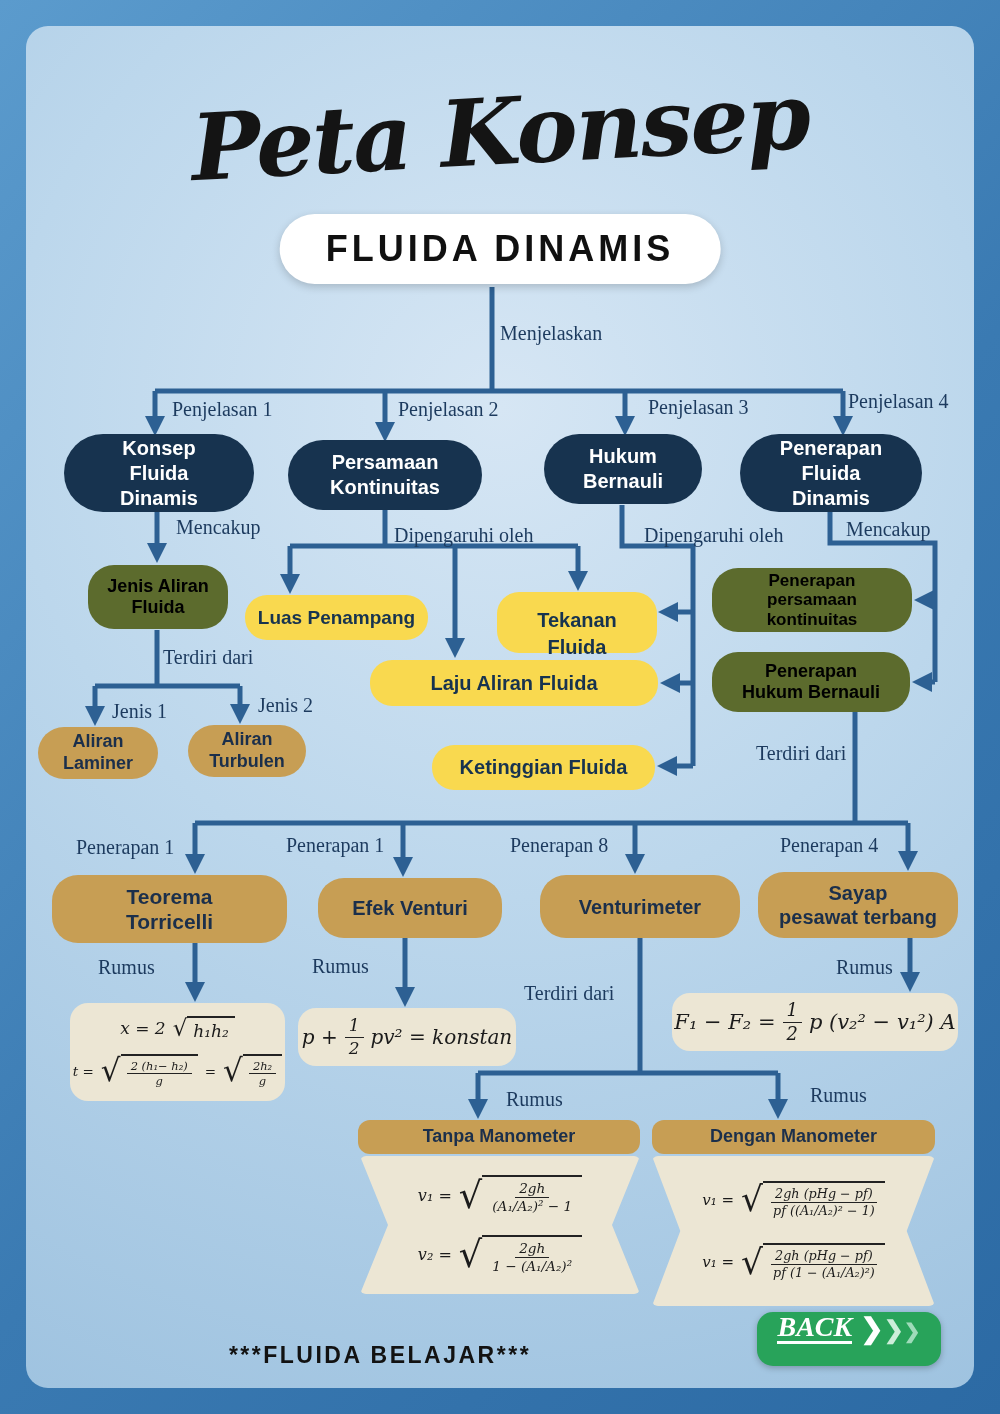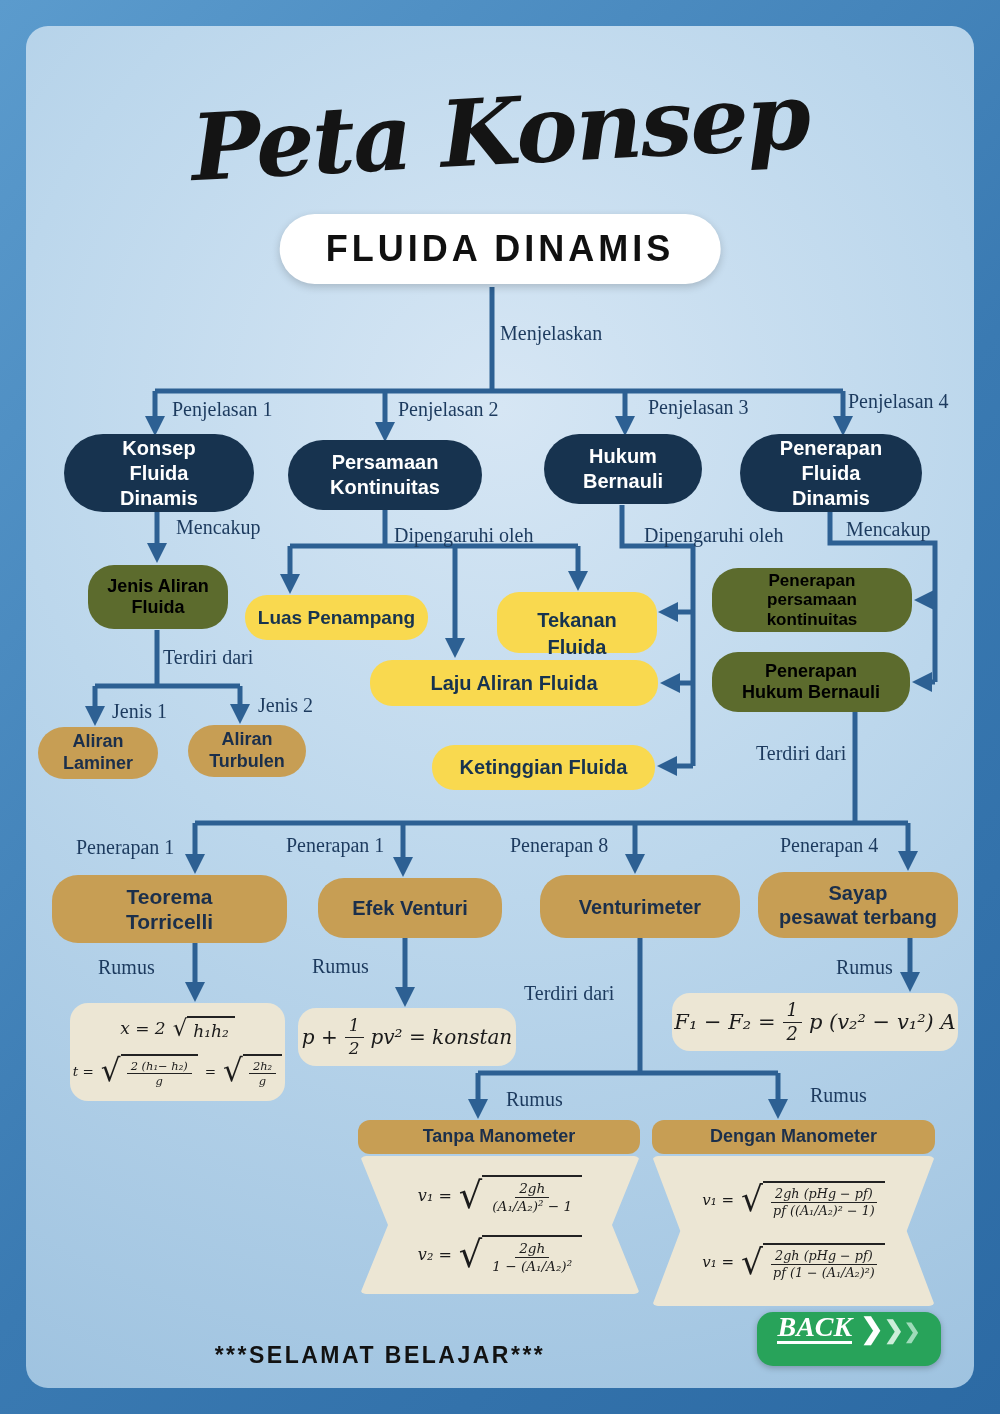--- a/index.html
+++ b/index.html
@@ -276,18 +276,18 @@
           <span class="rbody">
             <span class="frac">
               <span class="num">2gh (pHg − pf)</span>
               <span class="den">pf (1 − (A₁/A₂)²)</span>
             </span>
           </span>
         </span>
     </div>
   </div>
 
-  <div class="selamat">***SELAMAT BELAJAR***</div>
+  <div class="selamat">***FLUIDA BELAJAR***</div>
   <div class="back-btn">
     <span class="back-label">BACK</span>
     <span class="back-chev"><span class="c1">❯</span><span class="c2">❯</span><span class="c3">❯</span></span>
   </div>
 </div>
 
 </body></html>

